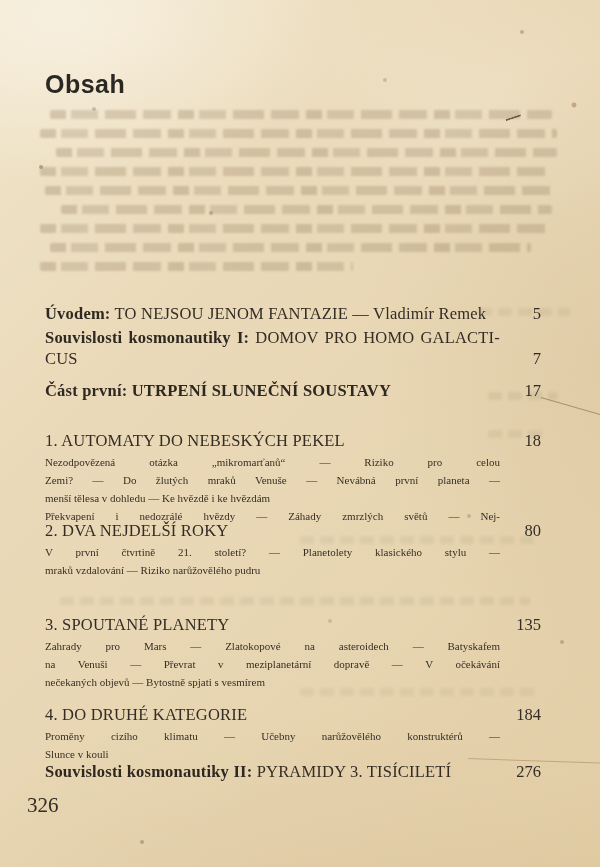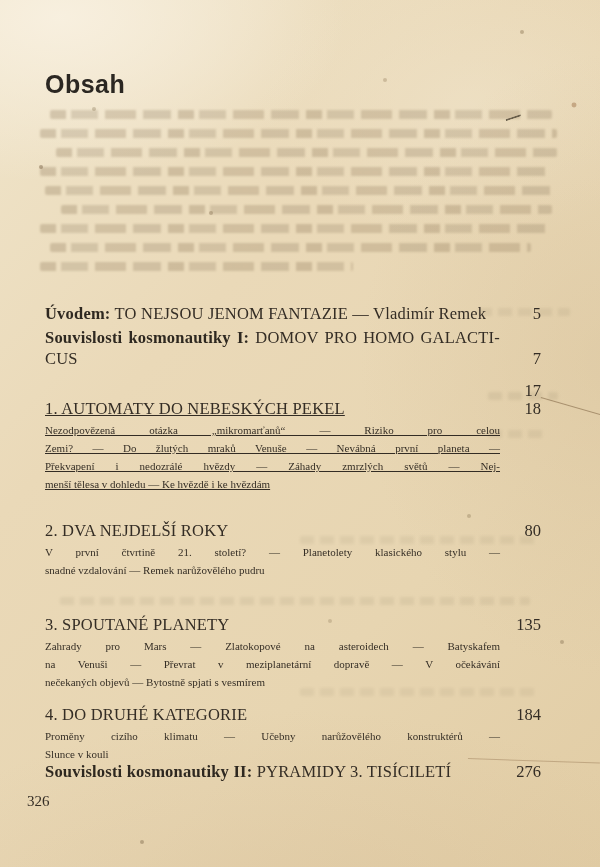--- a/index.html
+++ b/index.html
@@ -41,21 +41,21 @@
     font-size:16.5px;letter-spacing:0;color:#342d25;
   }
   .desc-line{
     box-sizing:border-box;padding-right:41px;
     font-size:11px;line-height:18px;
     text-align:justify;text-align-last:justify;
     color:#362f26;
   }
   .desc-line.last{text-align-last:left;}
   
-  .footer-num{position:absolute;left:27px;top:793px;font-size:15px;color:#342d25;}
+  .footer-num{position:absolute;left:27px;top:793px;font-size:21px;color:#342d25;}
   
   .bleed{position:absolute;left:40px;top:110px;width:522px;filter:blur(1.2px);opacity:.5;}
   .bleed .bl{
     height:9px;margin-bottom:10px;border-radius:2px;
     background:repeating-linear-gradient(90deg,
       rgba(129,107,75,.55) 0 16px, rgba(129,107,75,0) 16px 21px,
       rgba(123,104,76,.42) 21px 48px, rgba(123,104,76,0) 48px 55px,
       rgba(133,110,78,.5) 55px 86px, rgba(133,110,78,0) 86px 93px,
       rgba(123,104,76,.46) 93px 121px, rgba(123,104,76,0) 121px 128px);
   }
@@ -121,33 +121,33 @@
 
   <main class="toc">
       <section class="entry" style="top: 305px;">
         <div class="row"><span class="b">Úvodem:</span><span> TO NEJSOU JENOM FANTAZIE — Vladimír Remek</span><span class="pg">5</span></div>
       </section>
       <section class="entry" style="top: 329px;">
         <div class="row justify"><span class="b">Souvislosti kosmonautiky I:</span><span> DOMOV PRO HOMO GALACTI-</span></div>
         <div class="row"><span>CUS</span><span class="pg">7</span></div>
       </section>
       <section class="entry" style="top: 382px;">
-        <div class="row"><span class="pg">17</span></div>
+        <div class="row"><span class="b">Část první: UTRPENÍ SLUNEČNÍ SOUSTAVY</span><span class="pg">17</span></div>
       </section>
-      <section class="entry" style="top: 400px; text-decoration: underline;">
+      <section class="entry" style="top: 432px;">
         <div class="row"><span>1. AUTOMATY DO NEBESKÝCH PEKEL</span><span class="pg">18</span></div>
         <div class="desc-line">Nezodpovězená otázka „mikromarťanů“ — Riziko pro celou</div>
         <div class="desc-line">Zemi? — Do žlutých mraků Venuše — Nevábná první planeta —</div>
+        <div class="desc-line last">menší tělesa v dohledu — Ke hvězdě i ke hvězdám</div>
         <div class="desc-line">Překvapení i nedozrálé hvězdy — Záhady zmrzlých světů — Nej-</div>
-        <div class="desc-line last">menší tělesa v dohledu — Ke hvězdě i ke hvězdám</div>
       </section>
       <section class="entry" style="top: 522px;">
         <div class="row"><span>2. DVA NEJDELŠÍ ROKY</span><span class="pg">80</span></div>
         <div class="desc-line">V první čtvrtině 21. století? — Planetolety klasického stylu —</div>
-        <div class="desc-line last">snadné vzdalování — Remek narůžovělého pudru</div>
+        <div class="desc-line last">mraků vzdalování — Riziko narůžovělého pudru</div>
       </section>
       <section class="entry" style="top: 616px;">
         <div class="row"><span>3. SPOUTANÉ PLANETY</span><span class="pg">135</span></div>
         <div class="desc-line">Zahrady pro Mars — Zlatokopové na asteroidech — Batyskafem</div>
         <div class="desc-line">na Venuši — Převrat v meziplanetární dopravě — V očekávání</div>
         <div class="desc-line last">nečekaných objevů — Bytostně spjati s vesmírem</div>
       </section>
       <section class="entry" style="top: 706px;">
         <div class="row"><span>4. DO DRUHÉ KATEGORIE</span><span class="pg">184</span></div>
         <div class="desc-line">Proměny cizího klimatu — Učebny narůžovělého konstruktérů —</div>

